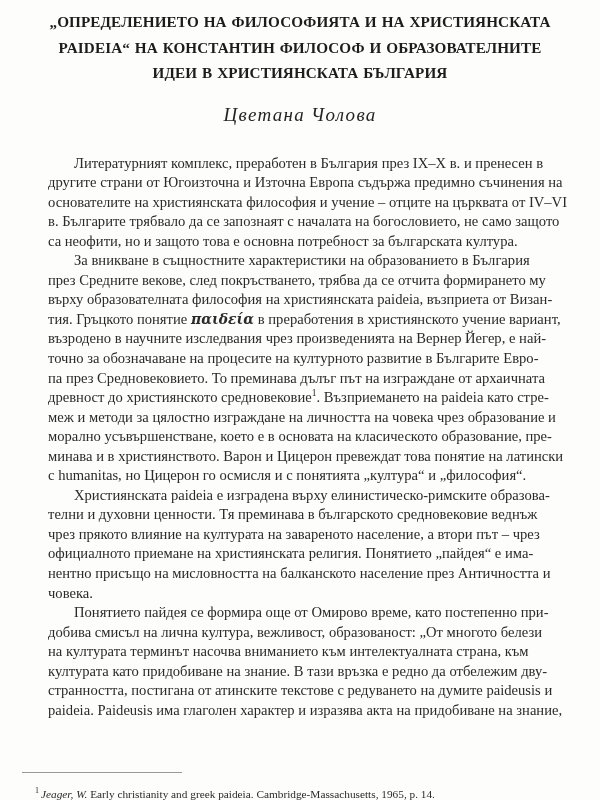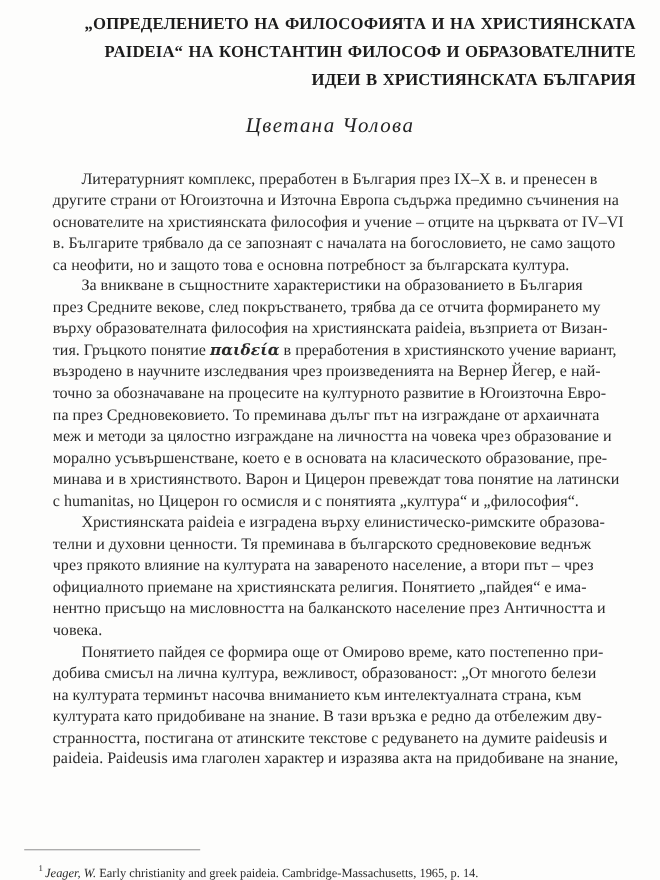--- a/index.html
+++ b/index.html
@@ -27,21 +27,21 @@
     left: 22px;
     top: 0;
     width: 556px;
     height: 800px;
   }
 
   
   .title {
     margin: 0;
     padding-top: 9px;
-    text-align: right;
+    text-align: center;
     font-weight: 700;
     font-size: 15.2px;
     line-height: 25.5px;
     letter-spacing: 0.1px;
     color: #1c1c1c;
     word-spacing: 1px;
   }
   .title-line {
     display: block;
     white-space: nowrap;
@@ -167,24 +167,27 @@
         <span class="ln justify">
             <span>върху образователната философия на християнската paideia, възприета от Визан-</span>
           </span>
         <span class="ln justify">
             <span>тия. Гръцкото понятие <span class="greek">παιδεία</span> в преработения в християнското учение вариант,</span>
           </span>
         <span class="ln justify">
             <span>възродено в научните изследвания чрез произведенията на Вернер Йегер, е най-</span>
           </span>
         <span class="ln justify">
-            <span>точно за обозначаване на процесите на културното развитие в Югоизточна Евро-</span>
+            <span>точно за обозначаване на процесите на културното развитие в Българите Евро-</span>
           </span>
         <span class="ln justify">
             <span>па през Средновековието. То преминава дълъг път на изграждане от архаичната</span>
+          </span>
+        <span class="ln justify">
+            <span>древност до християнското средновековие<sup class="fn">1</sup>. Възприемането на paideia като стре-</span>
           </span>
         <span class="ln justify">
             <span>меж и методи за цялостно изграждане на личността на човека чрез образование и</span>
           </span>
         <span class="ln justify">
             <span>морално усъвършенстване, което е в основата на класическото образование, пре-</span>
           </span>
         <span class="ln justify">
             <span>минава и в християнството. Варон и Цицерон превеждат това понятие на латински</span>
           </span>

